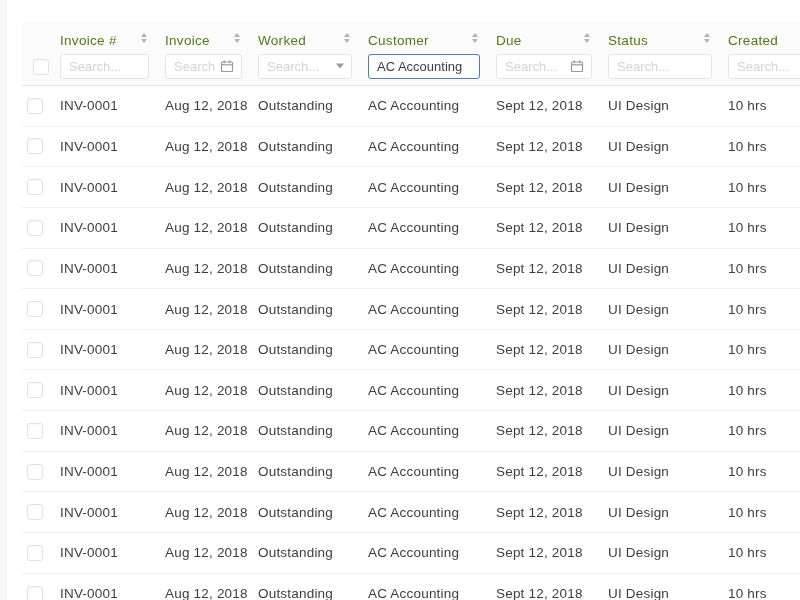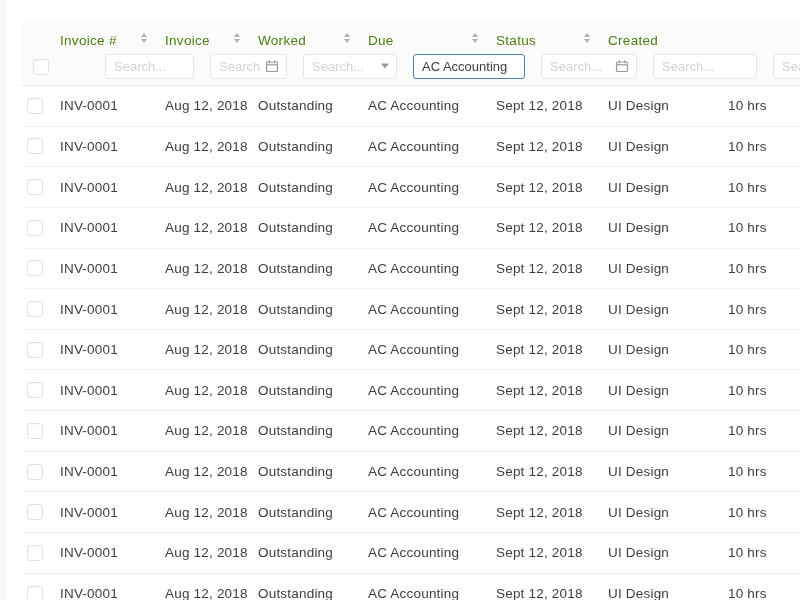--- a/index.html
+++ b/index.html
@@ -67,21 +67,20 @@
     width: 100%;
     height: 25px;
     border: 1px solid #e5e5e5;
     border-radius: 3px;
     background: #fff;
     font-family: "Liberation Sans", "DejaVu Sans", sans-serif;
     font-size: 13px;
     color: #3d3d3d;
     padding: 0 8px;
     outline: none;
-    margin-left: 45px;
   }
   .filter-input::placeholder { color: #d3d3d3; opacity: 1; }
   .filter-input.has-icon { padding-right: 26px; }
   .filter-input.focused { border-color: #4d7fae; caret-color: #333; }
   .input-icon {
     position: absolute;
     right: 8px; top: 50%;
     transform: translateY(-50%);
     display: inline-flex;
     cursor: pointer;
@@ -147,20 +146,28 @@
       </div>
       <div class="hcell">
         <span class="label">Worked</span>
         <span class="spacer"></span>
         <span class="sort-icon">
             <span class="up"></span>
             <span class="down"></span>
           </span>
       </div>
       <div class="hcell">
+        <span class="label">Customer</span>
+        <span class="spacer"></span>
+        <span class="sort-icon">
+            <span class="up"></span>
+            <span class="down"></span>
+          </span>
+      </div>
+      <div class="hcell">
         <span class="label">Due</span>
         <span class="spacer"></span>
         <span class="sort-icon">
             <span class="up"></span>
             <span class="down"></span>
           </span>
       </div>
       <div class="hcell">
         <span class="label">Status</span>
         <span class="spacer"></span>

